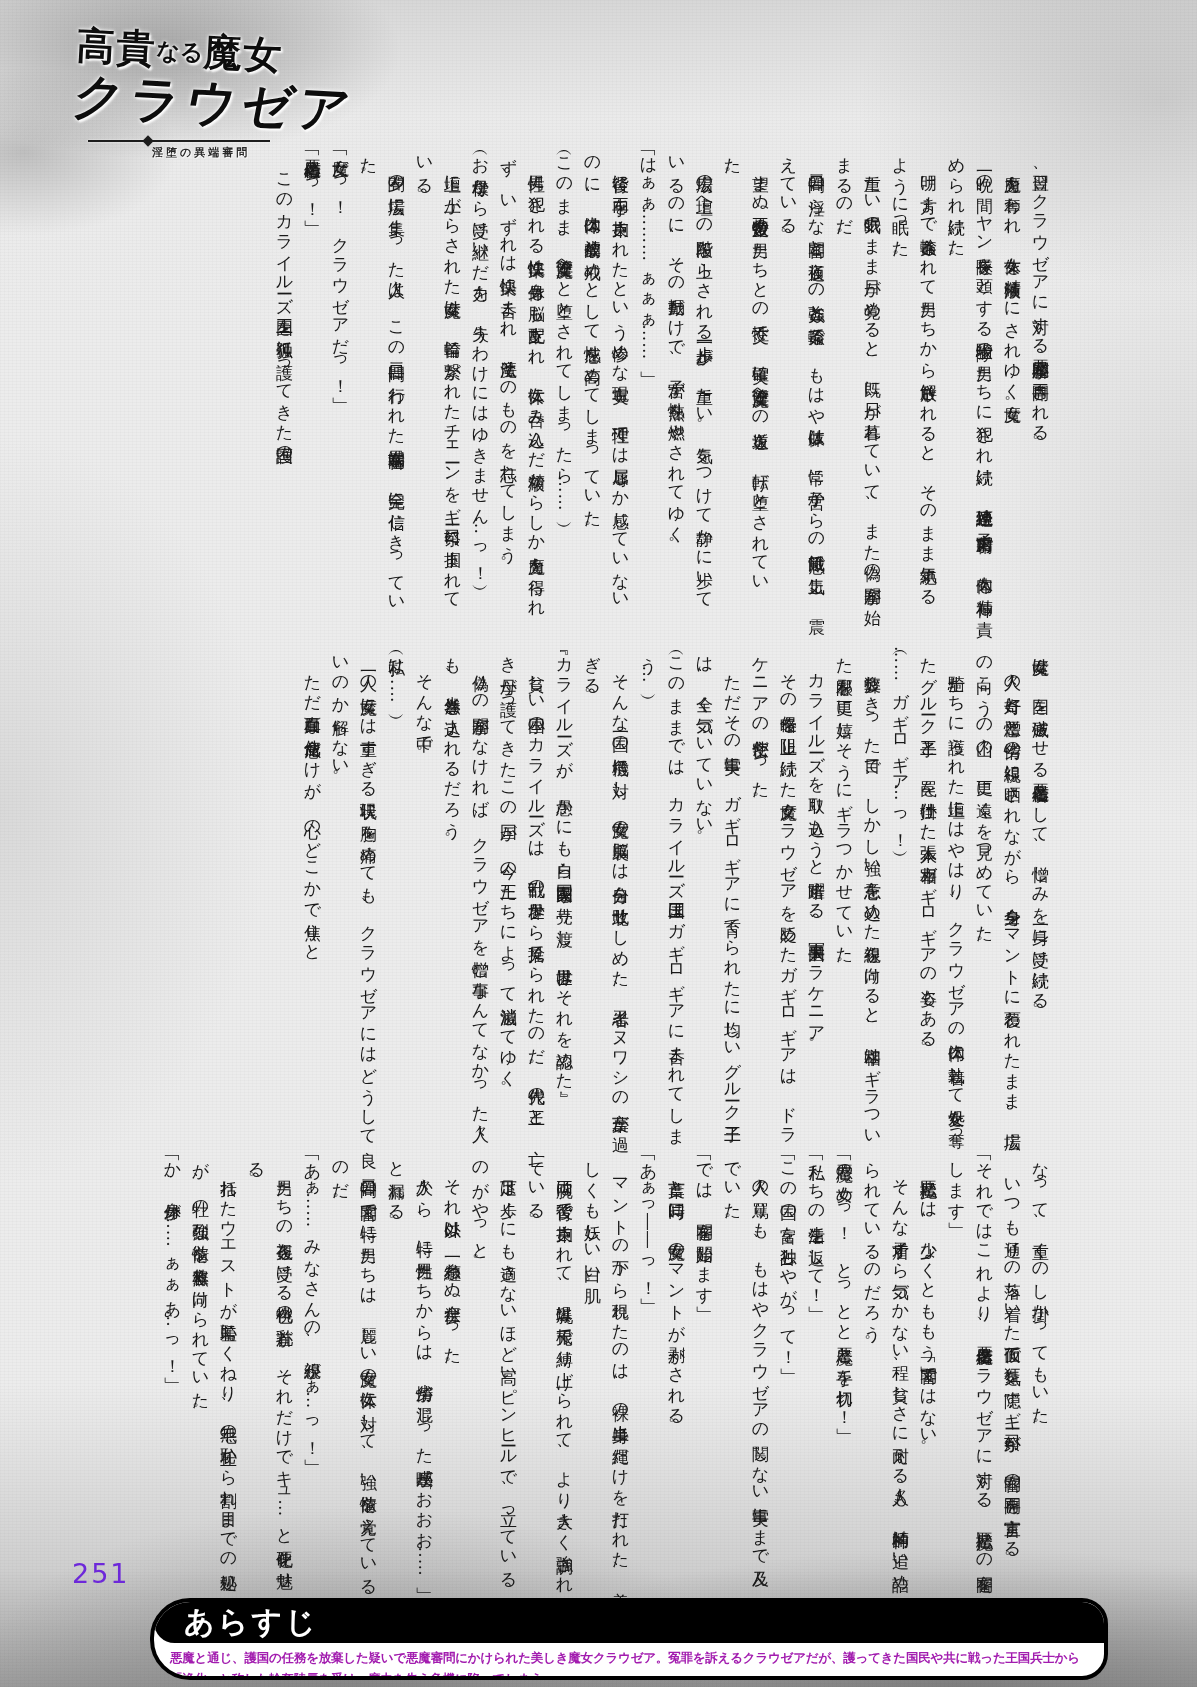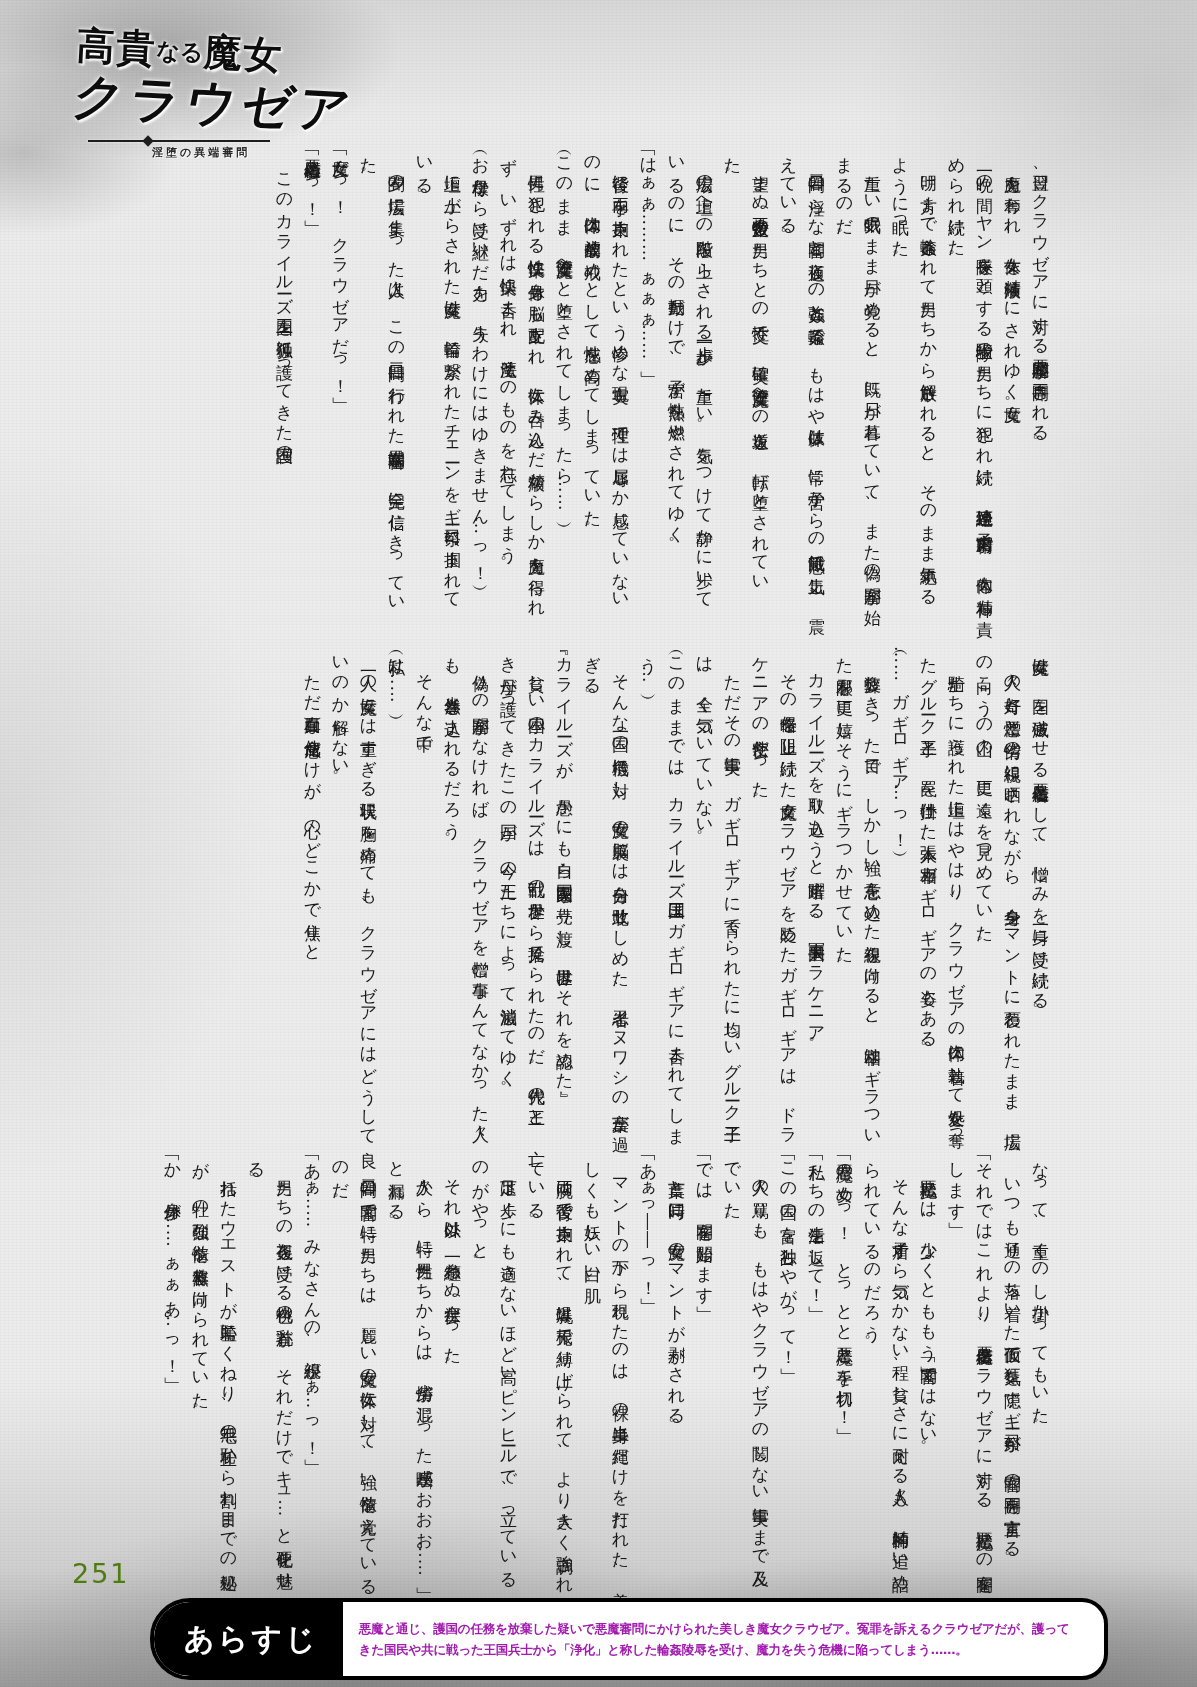--- a/index.html
+++ b/index.html
@@ -68,30 +68,31 @@
   .band p{margin:0;padding:0;}
   .band p.ind{text-indent:1em;}
   #band1{top:145px;height:470px;}
   #band2{top:645px;height:497px;}
   #band3{top:1150px;height:448px;}
 
   
   .pagenum{
     position:absolute;left:72px;top:1558px;z-index:3;
     font-family:"DejaVu Sans","Liberation Sans",sans-serif;
-    font-size:27px;letter-spacing:2px;color:#4d7c0f;
+    font-size:27px;letter-spacing:2px;color:#6d28d9;
   }
 
   
   .synopsis{
     position:absolute;left:150px;top:1598px;width:958px;height:82px;z-index:3;
     background:#fff;border:4px solid #000;box-sizing:border-box;
     border-radius:40px 26px 26px 40px;
     display:flex;align-items:stretch;overflow:hidden;
     font-family:"DejaVu Sans","Liberation Sans",sans-serif;
+    flex-direction:column;
   }
   .syn-label{
     flex:0 0 auto;background:#000;color:#fff;
     display:flex;align-items:center;
     font-weight:bold;font-size:30px;letter-spacing:3px;
     padding:0 24px 0 30px;border-radius:34px 0 0 34px;
   }
   .syn-text{
     flex:1 1 auto;display:flex;align-items:center;
     font-weight:bold;font-size:12.5px;line-height:1.7;letter-spacing:-0.2px;

